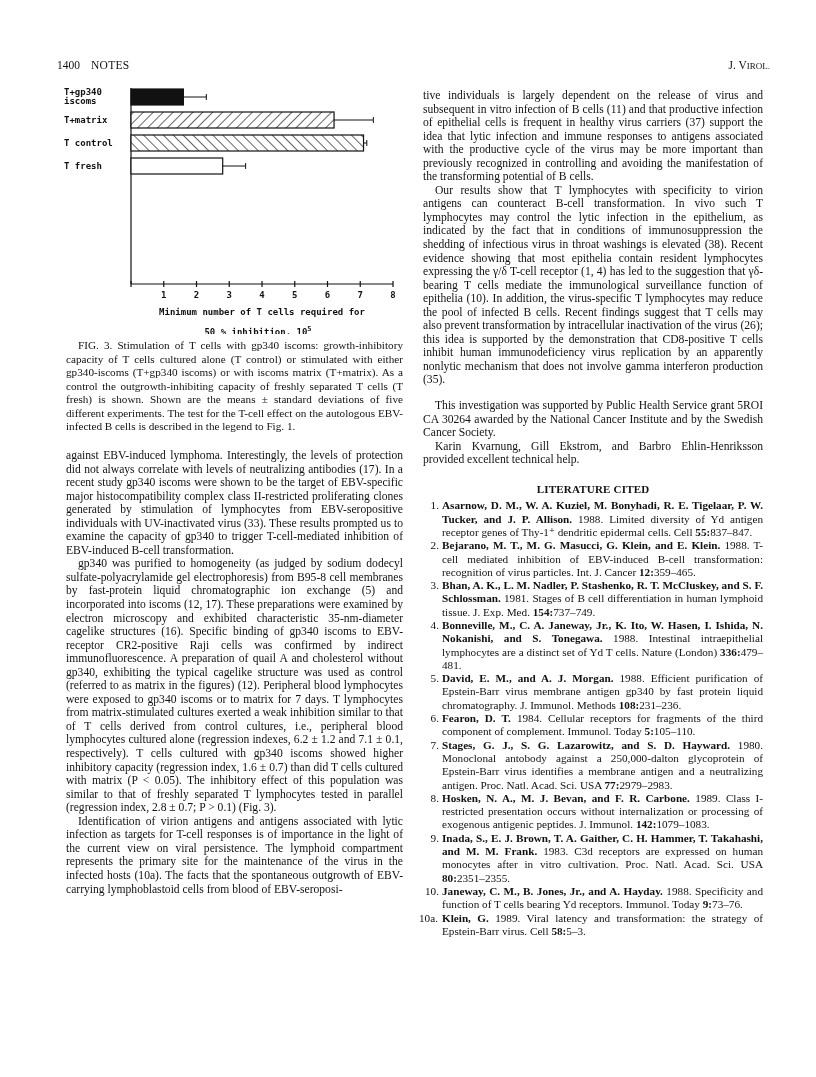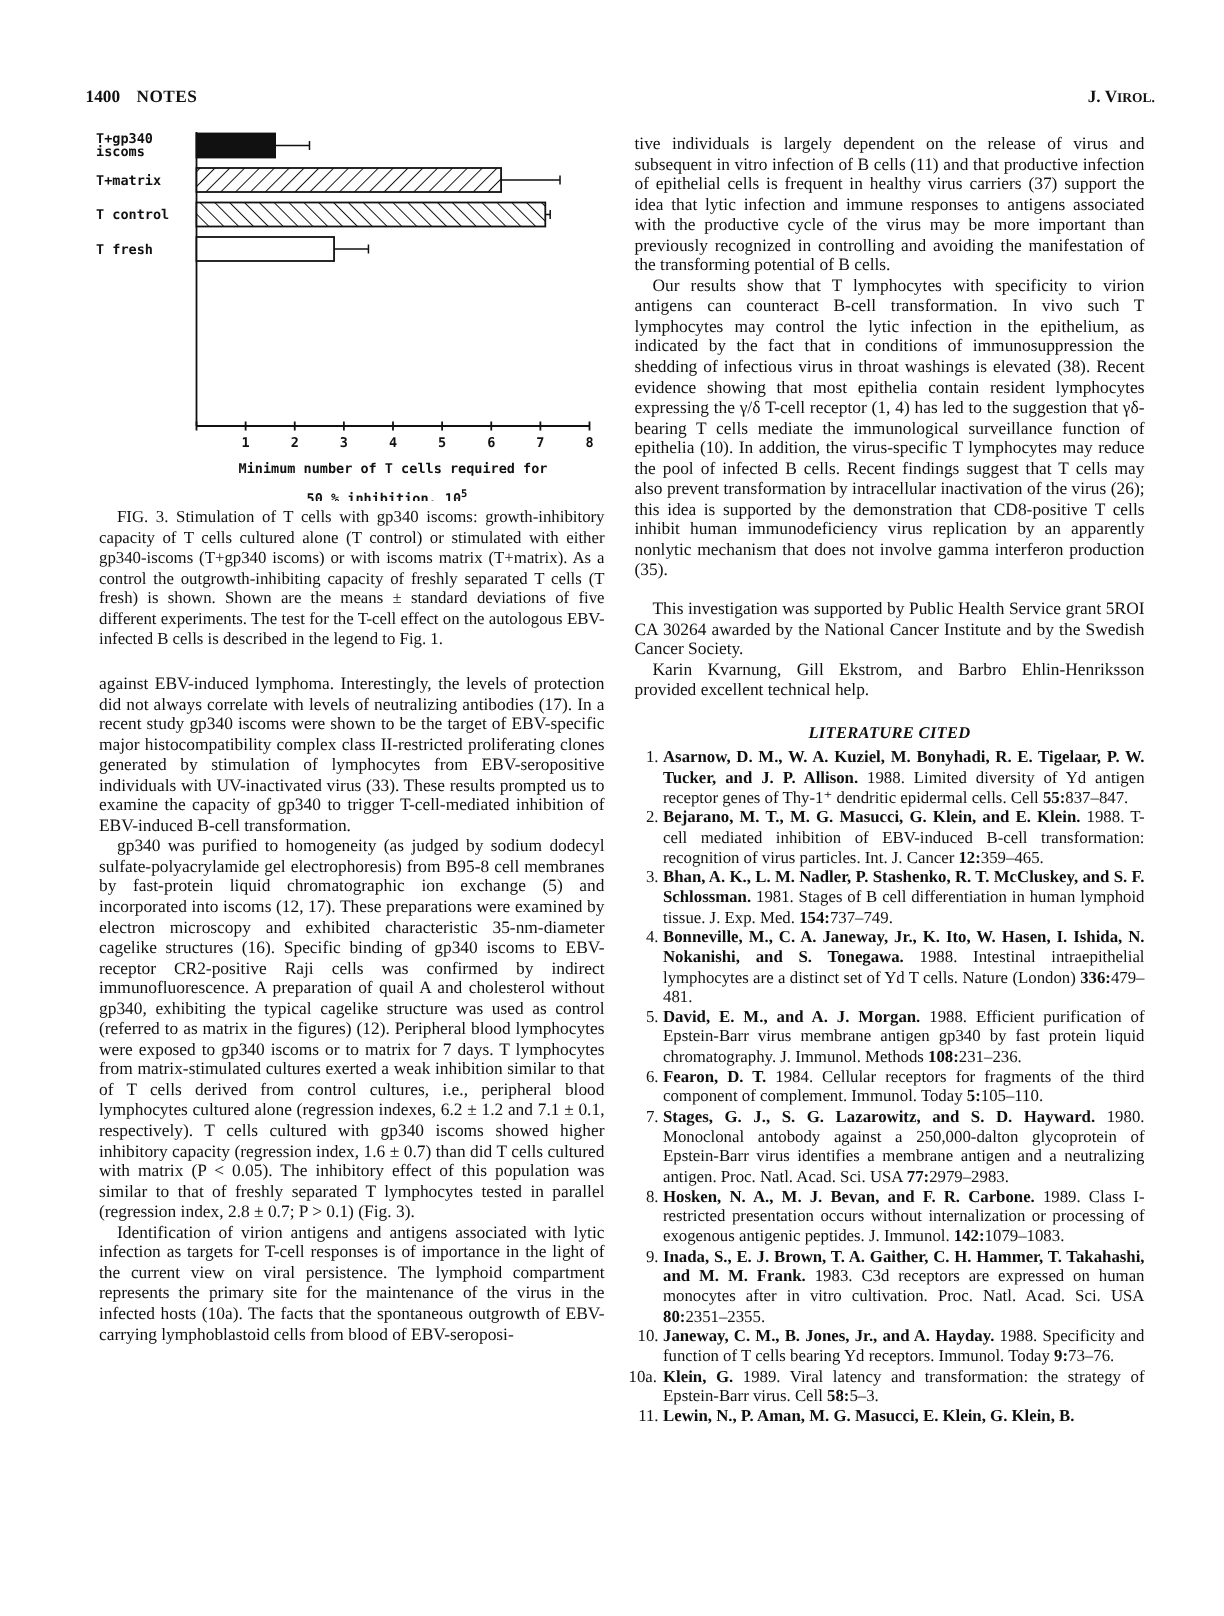--- a/index.html
+++ b/index.html
@@ -1,40 +1,40 @@
 <!DOCTYPE html>
 <html><head>
 <meta charset="utf-8">
 <style>
   html, body { margin: 0; padding: 0; background: #ffffff; }
   body { width: 816px; height: 1077px; position: relative; overflow: hidden;
          font-family: "Liberation Serif", "DejaVu Serif", serif; color: #111; }
   .header { position: absolute; top: 59px; left: 57px; width: 713px; height: 16px;
-            font-size: 11.5px; font-weight: bold; }
+            font-size: 11.5px; }
   .header .pno { position: absolute; left: 0; top: 0; }
   .header .sec { position: absolute; left: 34px; top: 0; letter-spacing: 0.3px; }
   .header .jr { position: absolute; right: 0; top: 0; }
   .header .jr .sc { font-size: 9px; text-align: center; }
 
   .col { position: absolute; font-size: 11.6px; line-height: 13.55px; text-align: justify; }
   .col-left { left: 66px; width: 337px; }
   .col-right { left: 423px; width: 340px; }
   .col p { margin: 0; text-indent: 12px; }
   .col p.noind { text-indent: 0; }
 
   .fig { position: absolute; left: 62px; top: 84px; width: 340px; height: 250px; }
   .fig svg { display: block; }
   .fig text { font-family: "DejaVu Sans Mono", "Liberation Mono", monospace; font-weight: bold; font-size: 9px; fill: #111; }
 
   .caption { position: absolute; left: 66px; top: 339px; width: 337px; font-size: 11.2px;
              line-height: 13.5px; text-align: justify; }
   .caption p { margin: 0; text-indent: 12px; }
 
   .ack { margin-top: 12px; }
-  .lit-title { text-align: center; font-weight: bold; font-size: 11px; margin: 16px 0 3px 0; letter-spacing: 0.2px; font-style: italic; }
+  .lit-title { text-align: center; font-weight: bold; font-size: 11px; margin: 16px 0 3px 0; letter-spacing: 0.2px; }
   .refs { list-style: none; margin: 0; padding: 0; font-size: 11.2px; line-height: 13.3px; }
   .refs li { position: relative; padding-left: 19px; text-align: justify; }
   .refs li .num { position: absolute; left: 0; width: 16px; text-align: right; }
   .refs li .num.wide { left: -4px; width: 22px; text-align: left; }
   .refs li b { font-weight: bold; }
 </style>
 </head>
 <body>
 
 <div class="header">
@@ -123,15 +123,14 @@
       <li><span class="num">2.</span><b>Bejarano, M. T., M. G. Masucci, G. Klein, and E. Klein.</b><span> 1988. T-cell mediated inhibition of EBV-induced B-cell transformation: recognition of virus particles. Int. J. Cancer </span><b>12:</b><span>359–465.</span></li>
       <li><span class="num">3.</span><b>Bhan, A. K., L. M. Nadler, P. Stashenko, R. T. McCluskey, and S. F. Schlossman.</b><span> 1981. Stages of B cell differentiation in human lymphoid tissue. J. Exp. Med. </span><b>154:</b><span>737–749.</span></li>
       <li><span class="num">4.</span><b>Bonneville, M., C. A. Janeway, Jr., K. Ito, W. Hasen, I. Ishida, N. Nokanishi, and S. Tonegawa.</b><span> 1988. Intestinal intraepithelial lymphocytes are a distinct set of Yd T cells. Nature (London) </span><b>336:</b><span>479–481.</span></li>
       <li><span class="num">5.</span><b>David, E. M., and A. J. Morgan.</b><span> 1988. Efficient purification of Epstein-Barr virus membrane antigen gp340 by fast protein liquid chromatography. J. Immunol. Methods </span><b>108:</b><span>231–236.</span></li>
       <li><span class="num">6.</span><b>Fearon, D. T.</b><span> 1984. Cellular receptors for fragments of the third component of complement. Immunol. Today </span><b>5:</b><span>105–110.</span></li>
       <li><span class="num">7.</span><b>Stages, G. J., S. G. Lazarowitz, and S. D. Hayward.</b><span> 1980. Monoclonal antobody against a 250,000-dalton glycoprotein of Epstein-Barr virus identifies a membrane antigen and a neutralizing antigen. Proc. Natl. Acad. Sci. USA </span><b>77:</b><span>2979–2983.</span></li>
       <li><span class="num">8.</span><b>Hosken, N. A., M. J. Bevan, and F. R. Carbone.</b><span> 1989. Class I-restricted presentation occurs without internalization or processing of exogenous antigenic peptides. J. Immunol. </span><b>142:</b><span>1079–1083.</span></li>
       <li><span class="num">9.</span><b>Inada, S., E. J. Brown, T. A. Gaither, C. H. Hammer, T. Takahashi, and M. M. Frank.</b><span> 1983. C3d receptors are expressed on human monocytes after in vitro cultivation. Proc. Natl. Acad. Sci. USA </span><b>80:</b><span>2351–2355.</span></li>
       <li><span class="num">10.</span><b>Janeway, C. M., B. Jones, Jr., and A. Hayday.</b><span> 1988. Specificity and function of T cells bearing Yd receptors. Immunol. Today </span><b>9:</b><span>73–76.</span></li>
       <li><span class="num wide">10a.</span><b>Klein, G.</b><span> 1989. Viral latency and transformation: the strategy of Epstein-Barr virus. Cell </span><b>58:</b><span>5–3.</span></li>
-      <li><span class="num">11.</span><b>Lewin, N., P. Aman, M. G. Masucci, E. Klein, G. Klein, B.</b><span></span><b></b><span></span></li>
     </ol>
 </div>
 
 </body></html>

